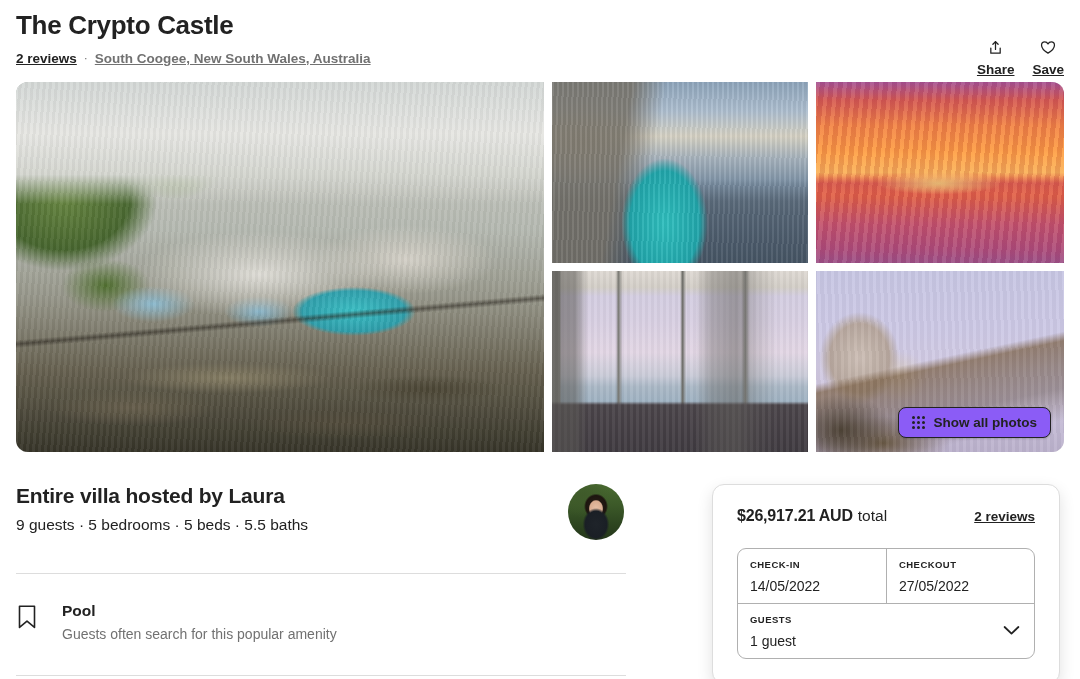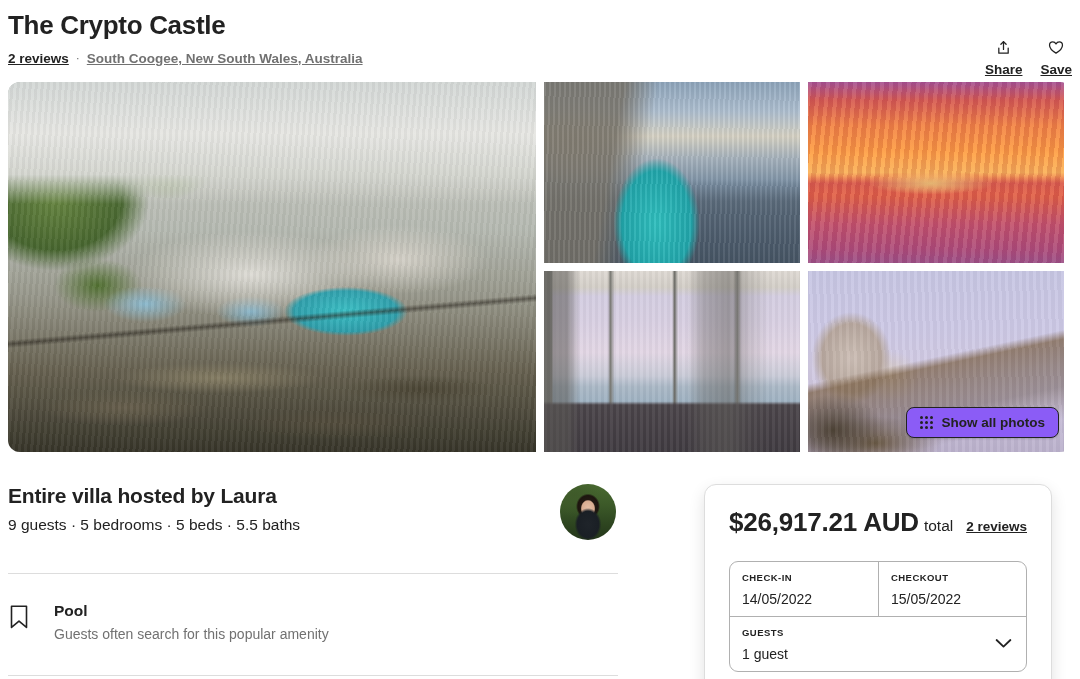--- a/index.html
+++ b/index.html
@@ -4,21 +4,21 @@
 <style>
   * { box-sizing: border-box; margin: 0; padding: 0; }
   html, body {
     width: 1080px;
     height: 679px;
     background: #ffffff;
     font-family: "Liberation Sans", sans-serif;
     color: #222222;
     overflow: hidden;
   }
-  .page { position: relative; width: 1080px; height: 679px; padding: 0 8px; }
+  .page { position: relative; width: 1080px; height: 679px; padding: 0 16px; }
 
   
   .title {
     font-size: 26px;
     font-weight: 700;
     letter-spacing: -0.3px;
     color: #222222;
     padding-top: 8px;
     line-height: 34px;
   }
@@ -259,21 +259,21 @@
     border-radius: 12px;
     box-shadow: 0 6px 16px rgba(0,0,0,0.12);
     padding: 22px 24px 24px;
     background: #ffffff;
   }
   .price-row {
     display: flex;
     align-items: baseline;
     justify-content: space-between;
   }
-  .price-main { font-size: 26px; font-weight: 700; color: #222222; letter-spacing: -0.2px; }
+  .price-main { font-size: 16px; font-weight: 700; color: #222222; letter-spacing: -0.2px; }
   .price-unit { font-size: 15.5px; font-weight: 400; color: #222222; margin-left: 5px; }
   .card-reviews {
     font-size: 13.5px;
     font-weight: 600;
     color: #222222;
     text-decoration: underline;
     cursor: pointer;
     white-space: nowrap;
   }
   .fields {
@@ -415,21 +415,21 @@
         </div>
 
         <div class="fields">
           <div class="dates-row">
             <div class="field">
               <div class="field-label">CHECK-IN</div>
               <div class="field-value">14/05/2022</div>
             </div>
             <div class="field">
               <div class="field-label">CHECKOUT</div>
-              <div class="field-value">15/05/2022</div>
+              <div class="field-value">27/05/2022</div>
             </div>
           </div>
           <div class="guests-row">
             <div class="field">
               <div class="field-label">GUESTS</div>
               <div class="field-value">1 guest</div>
             </div>
             <span class="chevron">
               <svg width="17" height="11" viewBox="0 0 17 11" fill="none" stroke="#222" stroke-width="1.8" stroke-linecap="round" stroke-linejoin="round">
                 <path d="M1.6 2 L8.5 8.6 L15.4 2"></path>

